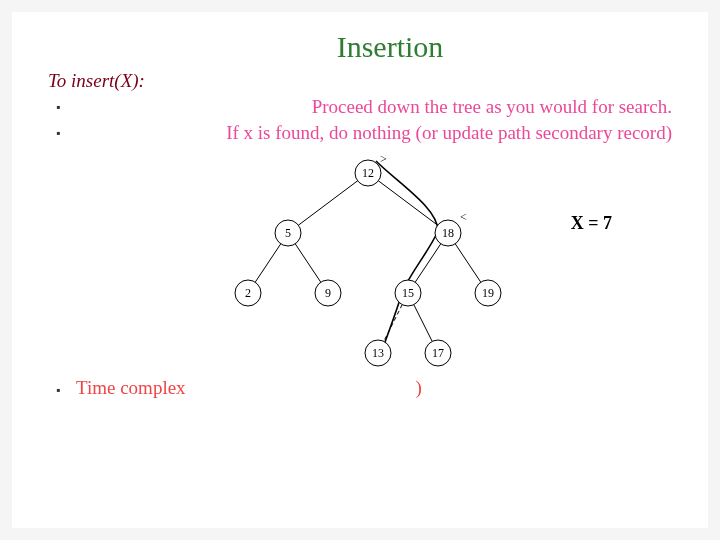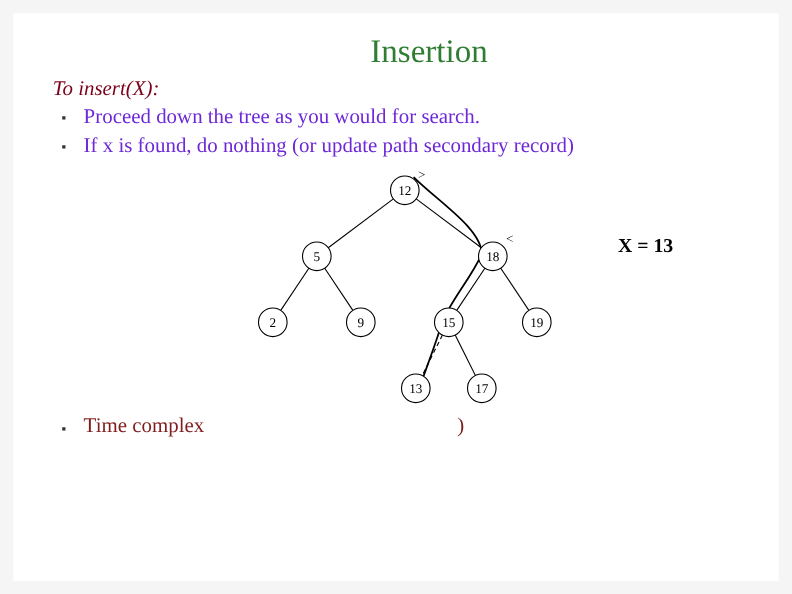--- a/index.html
+++ b/index.html
@@ -35,23 +35,24 @@
     font-style: italic;
   }
   ul.bullets {
     list-style: none;
     padding-left: 8px;
   }
   ul.bullets li {
     position: relative;
     padding-left: 20px;
     font-size: 19px;
-    color: #6d28d9;
+    color: #ec4899;
     line-height: 1.35;
     margin-bottom: 0px;
+    text-align: right;
   }
   ul.bullets li::before {
     content: "▪";
     position: absolute;
     left: 0;
     top: 0;
     font-size: 12px;
     color: #333;
     line-height: 26px;
   }
@@ -72,21 +73,21 @@
   }
   .lastline-wrap {
     list-style: none;
     padding-left: 8px;
     margin-top: 4px;
   }
   .lastline {
     position: relative;
     padding-left: 20px;
     font-size: 19px;
-    color: #7f1d1d;
+    color: #ef4444;
   }
   .lastline::before {
     content: "▪";
     position: absolute;
     left: 0;
     top: 0;
     font-size: 12px;
     color: #333;
     line-height: 26px;
   }
@@ -138,21 +139,21 @@
         <text x="210" y="144" text-anchor="middle" font-size="12" font-family="Georgia, serif">15</text>
         <circle cx="290" cy="140" r="13" fill="#fff" stroke="#000" stroke-width="1"></circle>
         <text x="290" y="144" text-anchor="middle" font-size="12" font-family="Georgia, serif">19</text>
         <circle cx="180" cy="200" r="13" fill="#fff" stroke="#000" stroke-width="1"></circle>
         <text x="180" y="204" text-anchor="middle" font-size="12" font-family="Georgia, serif">13</text>
         <circle cx="240" cy="200" r="13" fill="#fff" stroke="#000" stroke-width="1"></circle>
         <text x="240" y="204" text-anchor="middle" font-size="12" font-family="Georgia, serif">17</text>
         <text x="182" y="10" font-size="12" font-family="Georgia, serif">&gt;</text>
         <text x="262" y="68" font-size="12" font-family="Georgia, serif">&lt;</text>
       </svg>
-    <div class="xlabel">X = 13</div>
+    <div class="xlabel">X = 7</div>
   </div>
 
   <ul class="lastline-wrap">
     <li class="lastline">
       <span>Time complex</span><span class="gap"></span><span>)</span>
     </li>
   </ul>
 </div>
 
 </body></html>

